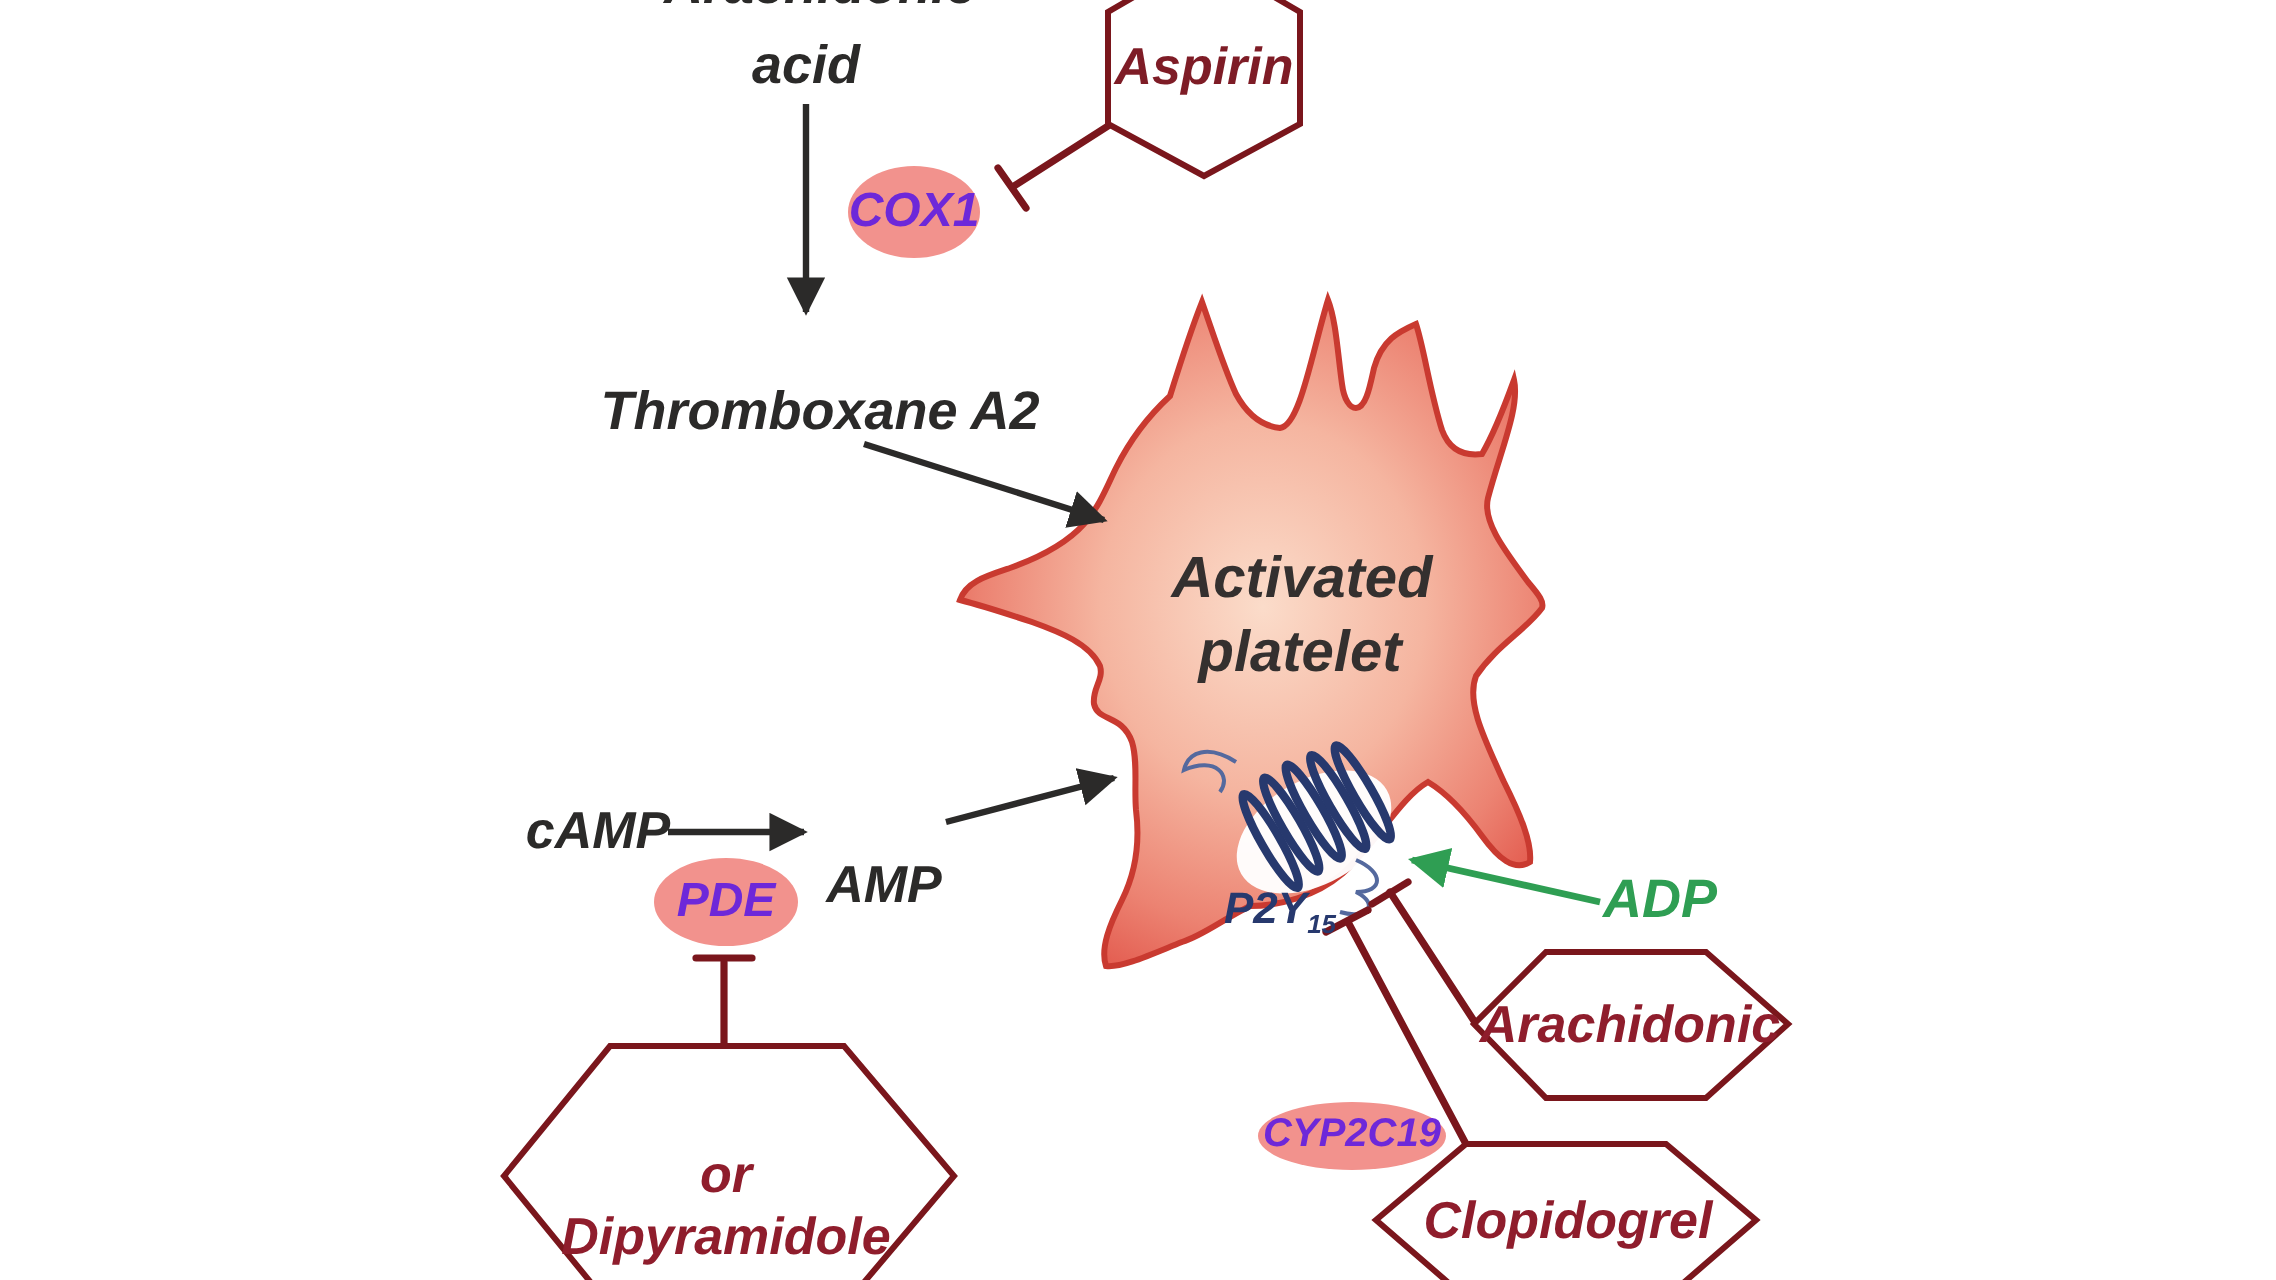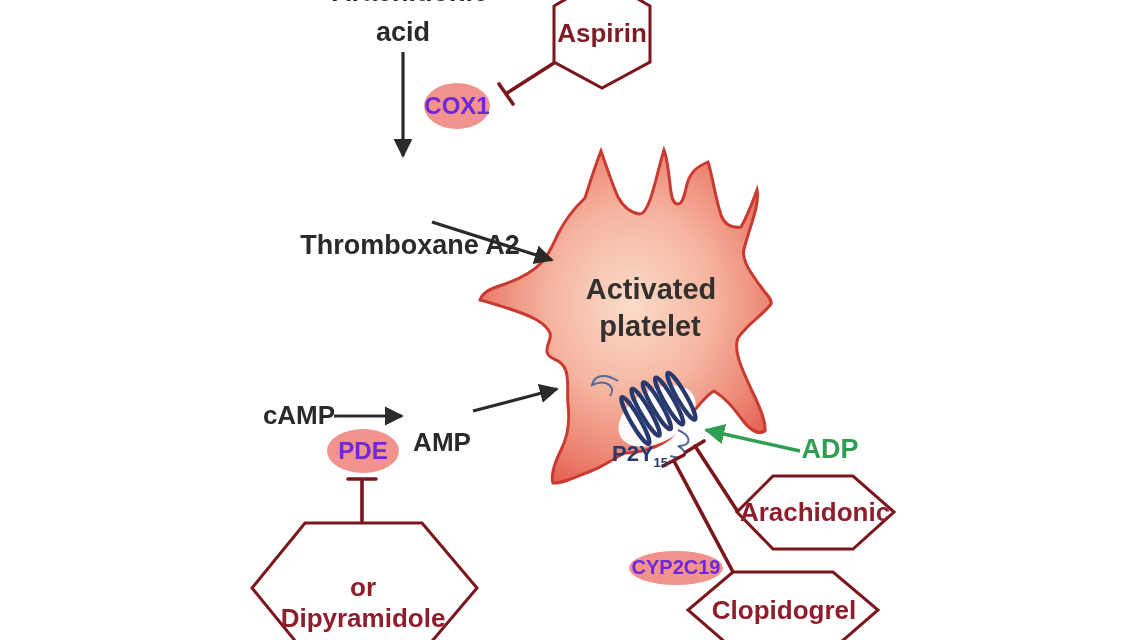--- a/index.html
+++ b/index.html
@@ -1,17 +1,17 @@
 <!DOCTYPE html>
 <html><head>
 <meta charset="utf-8">
 <style>
   html,body{margin:0;padding:0;background:#fff;}
   #stage{position:relative;width:957px;height:640px;background:#ffffff;overflow:hidden;
-         font-family:"Liberation Sans",sans-serif;}
+         font-family:"Liberation Sans",sans-serif;font-style:italic;}
   #art{position:absolute;left:0;top:0;}
   .label{position:absolute;transform:translate(-50%,-50%);white-space:nowrap;
          font-family:"Liberation Sans",sans-serif;line-height:1.08;text-align:center;}
   .black{color:#2b2a29;font-weight:600;font-size:27px;}
   .cellTxt{color:#34302f;font-weight:700;font-size:29px;text-align:right;}
   .drug{color:#8f1d2c;font-weight:600;font-size:26px;}
   .enzyme{color:#6d28d9;font-weight:700;font-size:24px;}
   .green{color:#2f9e53;font-weight:700;font-size:27px;}
   .navy{color:#27396e;font-weight:700;font-size:22px;}
   .navy sub{font-size:13px;}
@@ -105,21 +105,21 @@
     <ellipse cx="676" cy="568" rx="47" ry="17" fill="#f2928d"></ellipse>
   </svg>
 
   <div class="label black" style="left:410px;top:-7px;">Arachidonic</div>
   <div class="label black" style="left:403px;top:33px;">acid</div>
 
   <div class="label drug" style="left:602px;top:33px;color:#7e1c26;">Aspirin</div>
 
   <div class="label enzyme" style="left:457px;top:106px;">COX1</div>
 
-  <div class="label black" style="left:410px;top:206px;margin-top:40px;">Thromboxane A2</div>
+  <div class="label black" style="left:410px;top:206px;">Thromboxane A2</div>
 
   <div class="label cellTxt" style="left:651px;top:290px;">Activated</div>
   <div class="label cellTxt" style="left:650px;top:327px;">platelet</div>
 
   <div class="label black" style="left:299px;top:415px;font-size:26px;">cAMP</div>
   <div class="label black" style="left:442px;top:414px;font-size:26px;margin-top:28px;">AMP</div>
 
   <div class="label enzyme" style="left:363px;top:451px;">PDE</div>
 
   <div class="label drug" style="left:363px;top:587px;">or</div>

